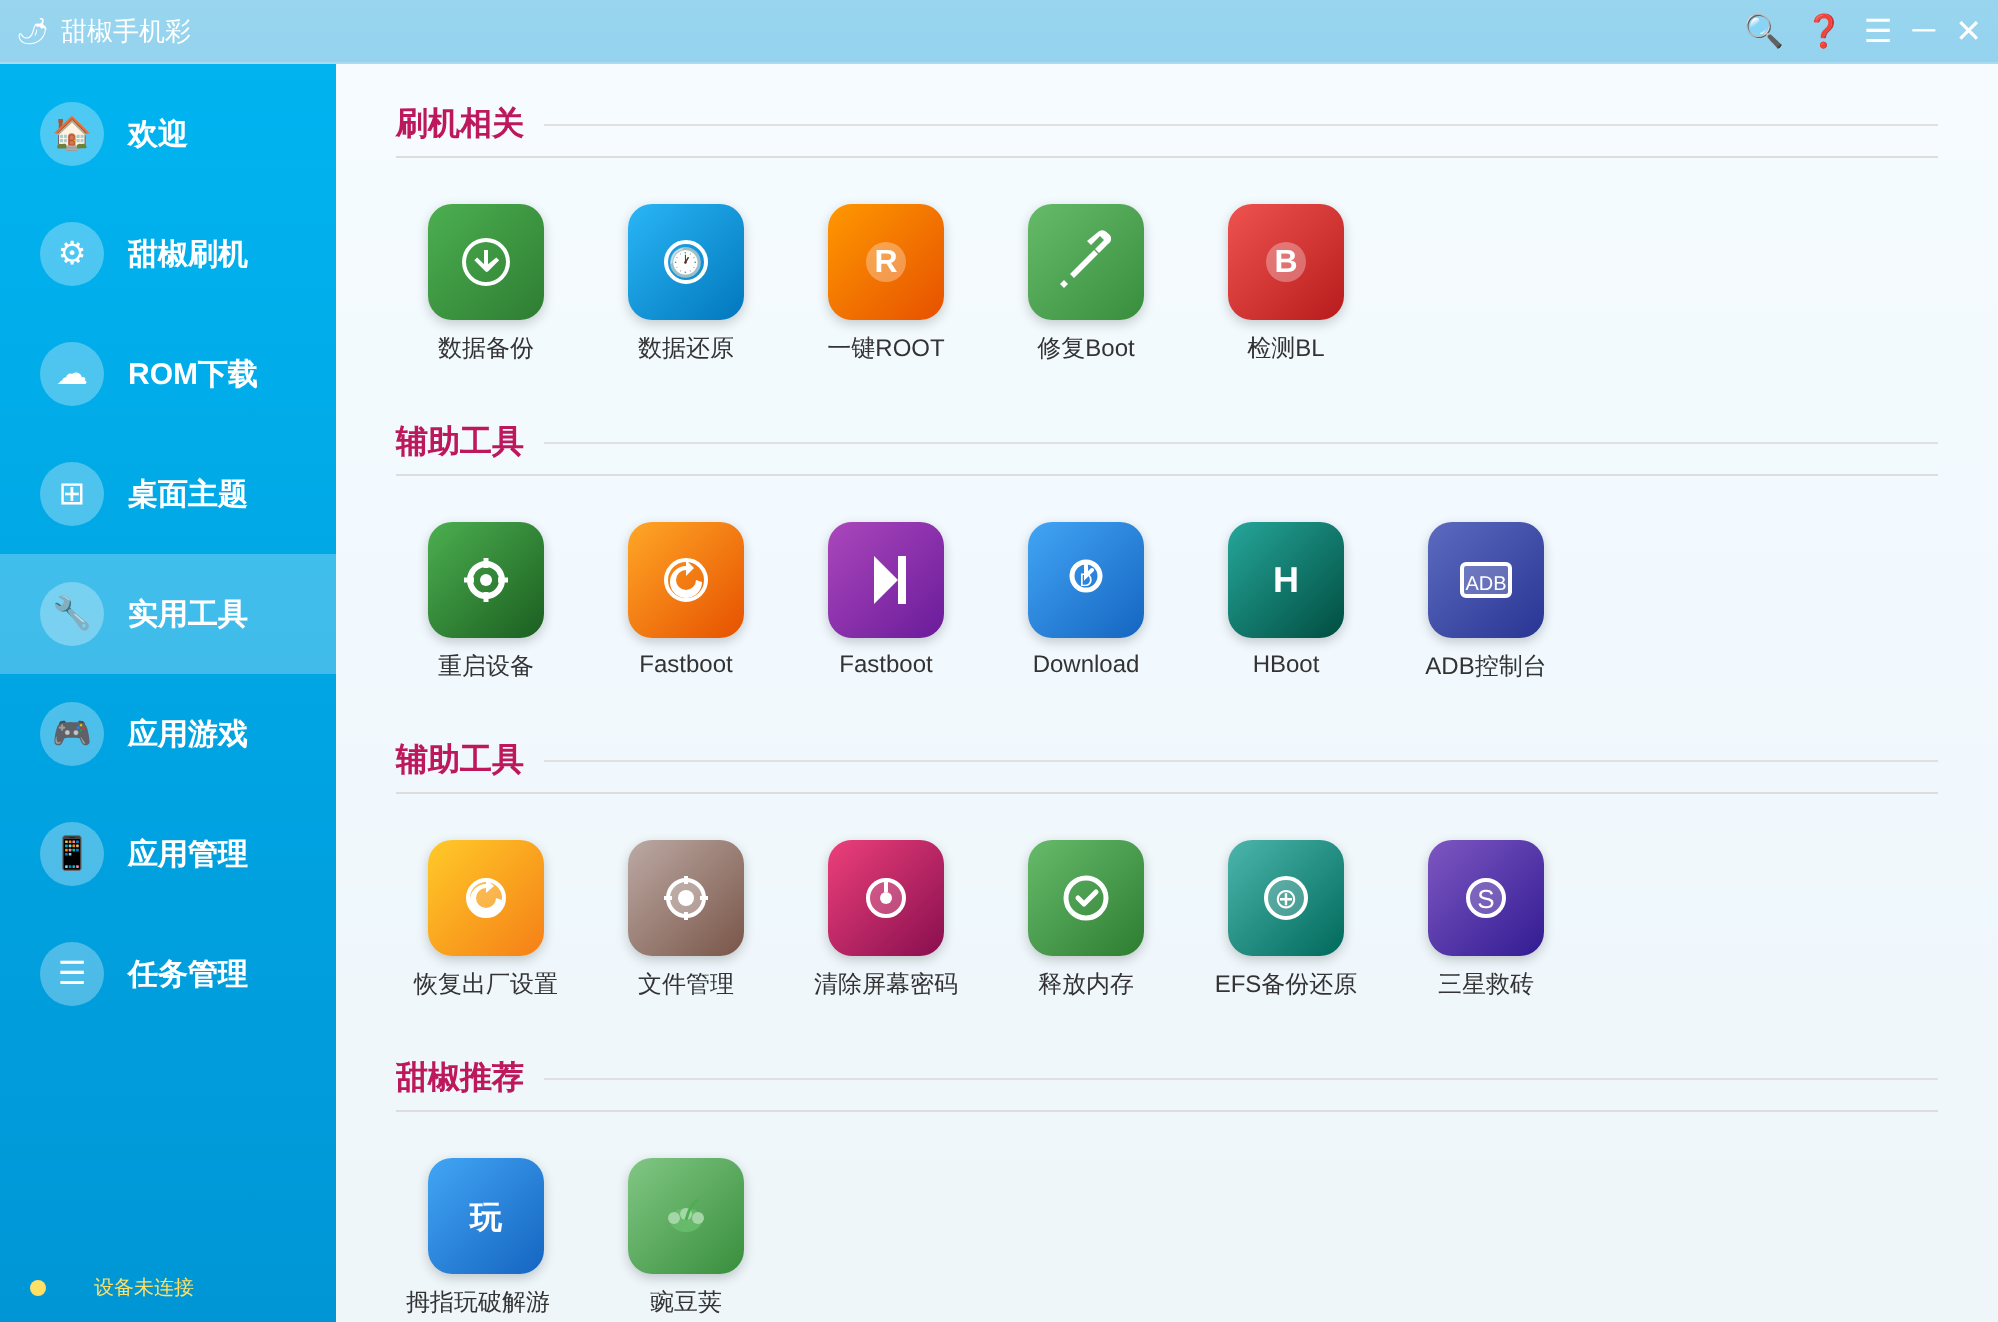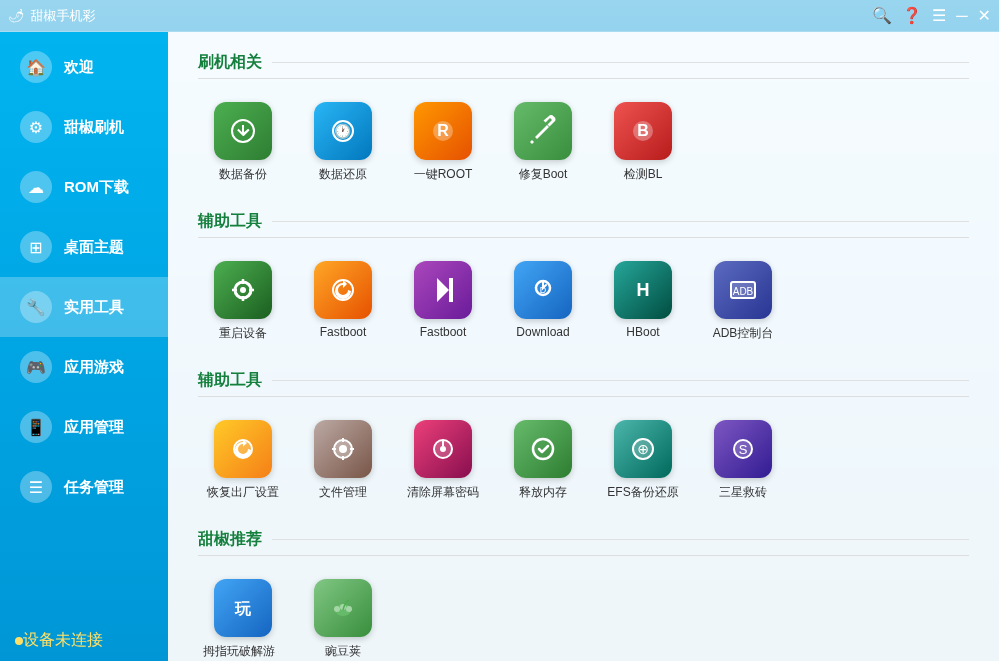--- a/index.html
+++ b/index.html
@@ -78,42 +78,42 @@
     }
     .sidebar-label {
       font-size: 15px;
       font-weight: bold;
     }
     .sidebar-bottom {
       margin-top: auto;
       padding: 10px 15px;
       display: flex;
       align-items: center;
-      gap: 0;
+      gap: 24px;
       color: #ffe066;
-      font-size: 16px;
+      font-size: 10px;
     }
     .status-dot {
       width: 8px;
       height: 8px;
       border-radius: 50%;
       background: #ffe066;
     }
 
     
     .content {
       flex: 1;
       background: rgba(255,255,255,0.92);
       overflow-y: auto;
       padding: 20px 30px;
     }
     .section-title {
       font-size: 16px;
       font-weight: bold;
-      color: #15803d;
+      color: #be185d;
       margin-bottom: 15px;
       padding-bottom: 5px;
       border-bottom: 1px solid #ddd;
       display: flex;
       align-items: center;
     }
     .section-title::after {
       content: '';
       flex: 1;
       height: 1px;

